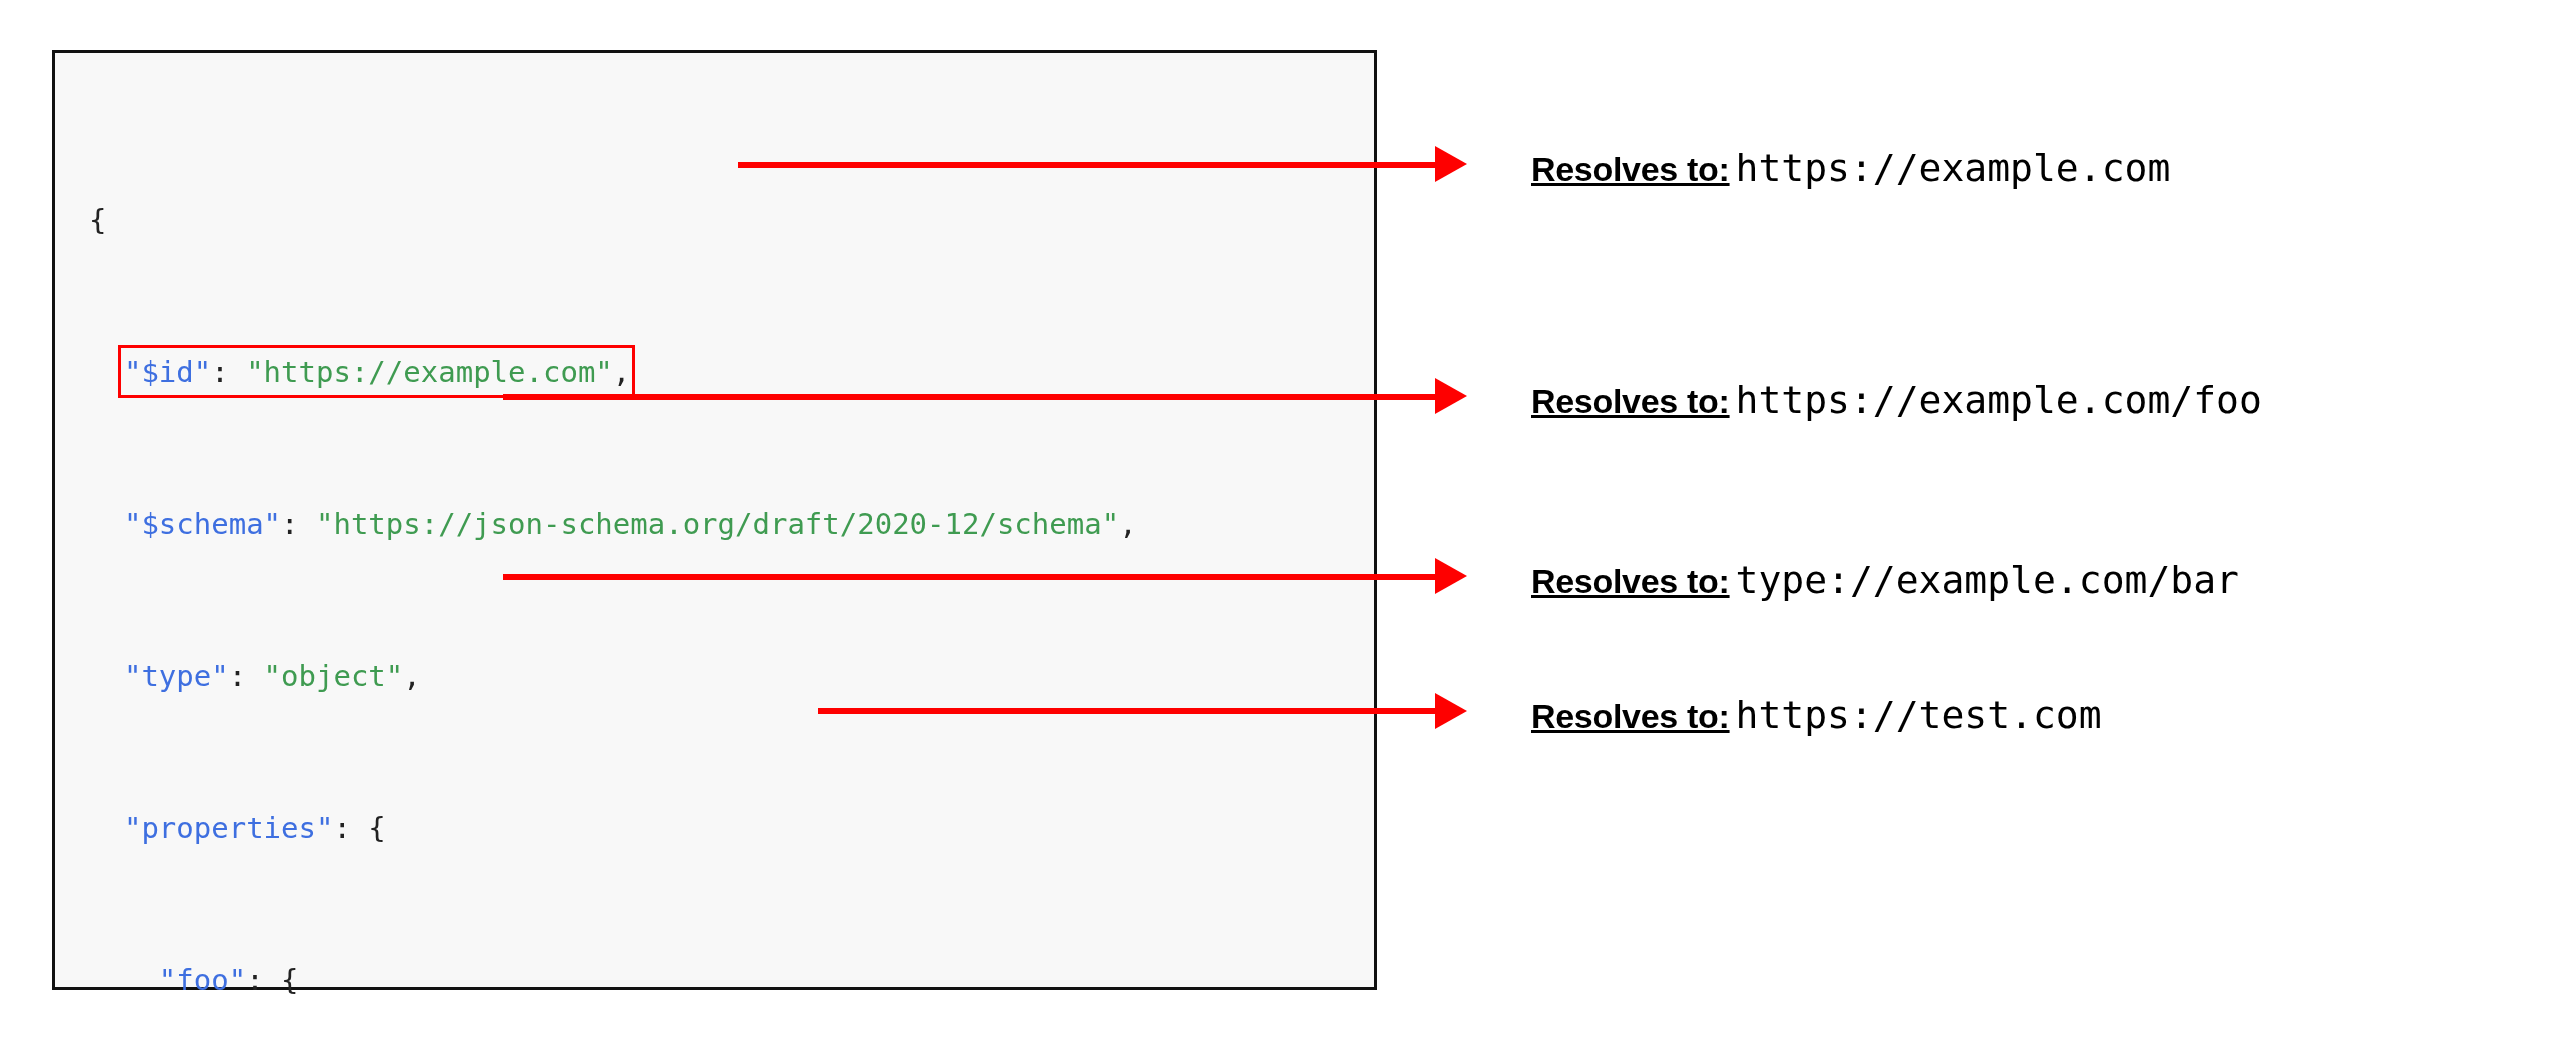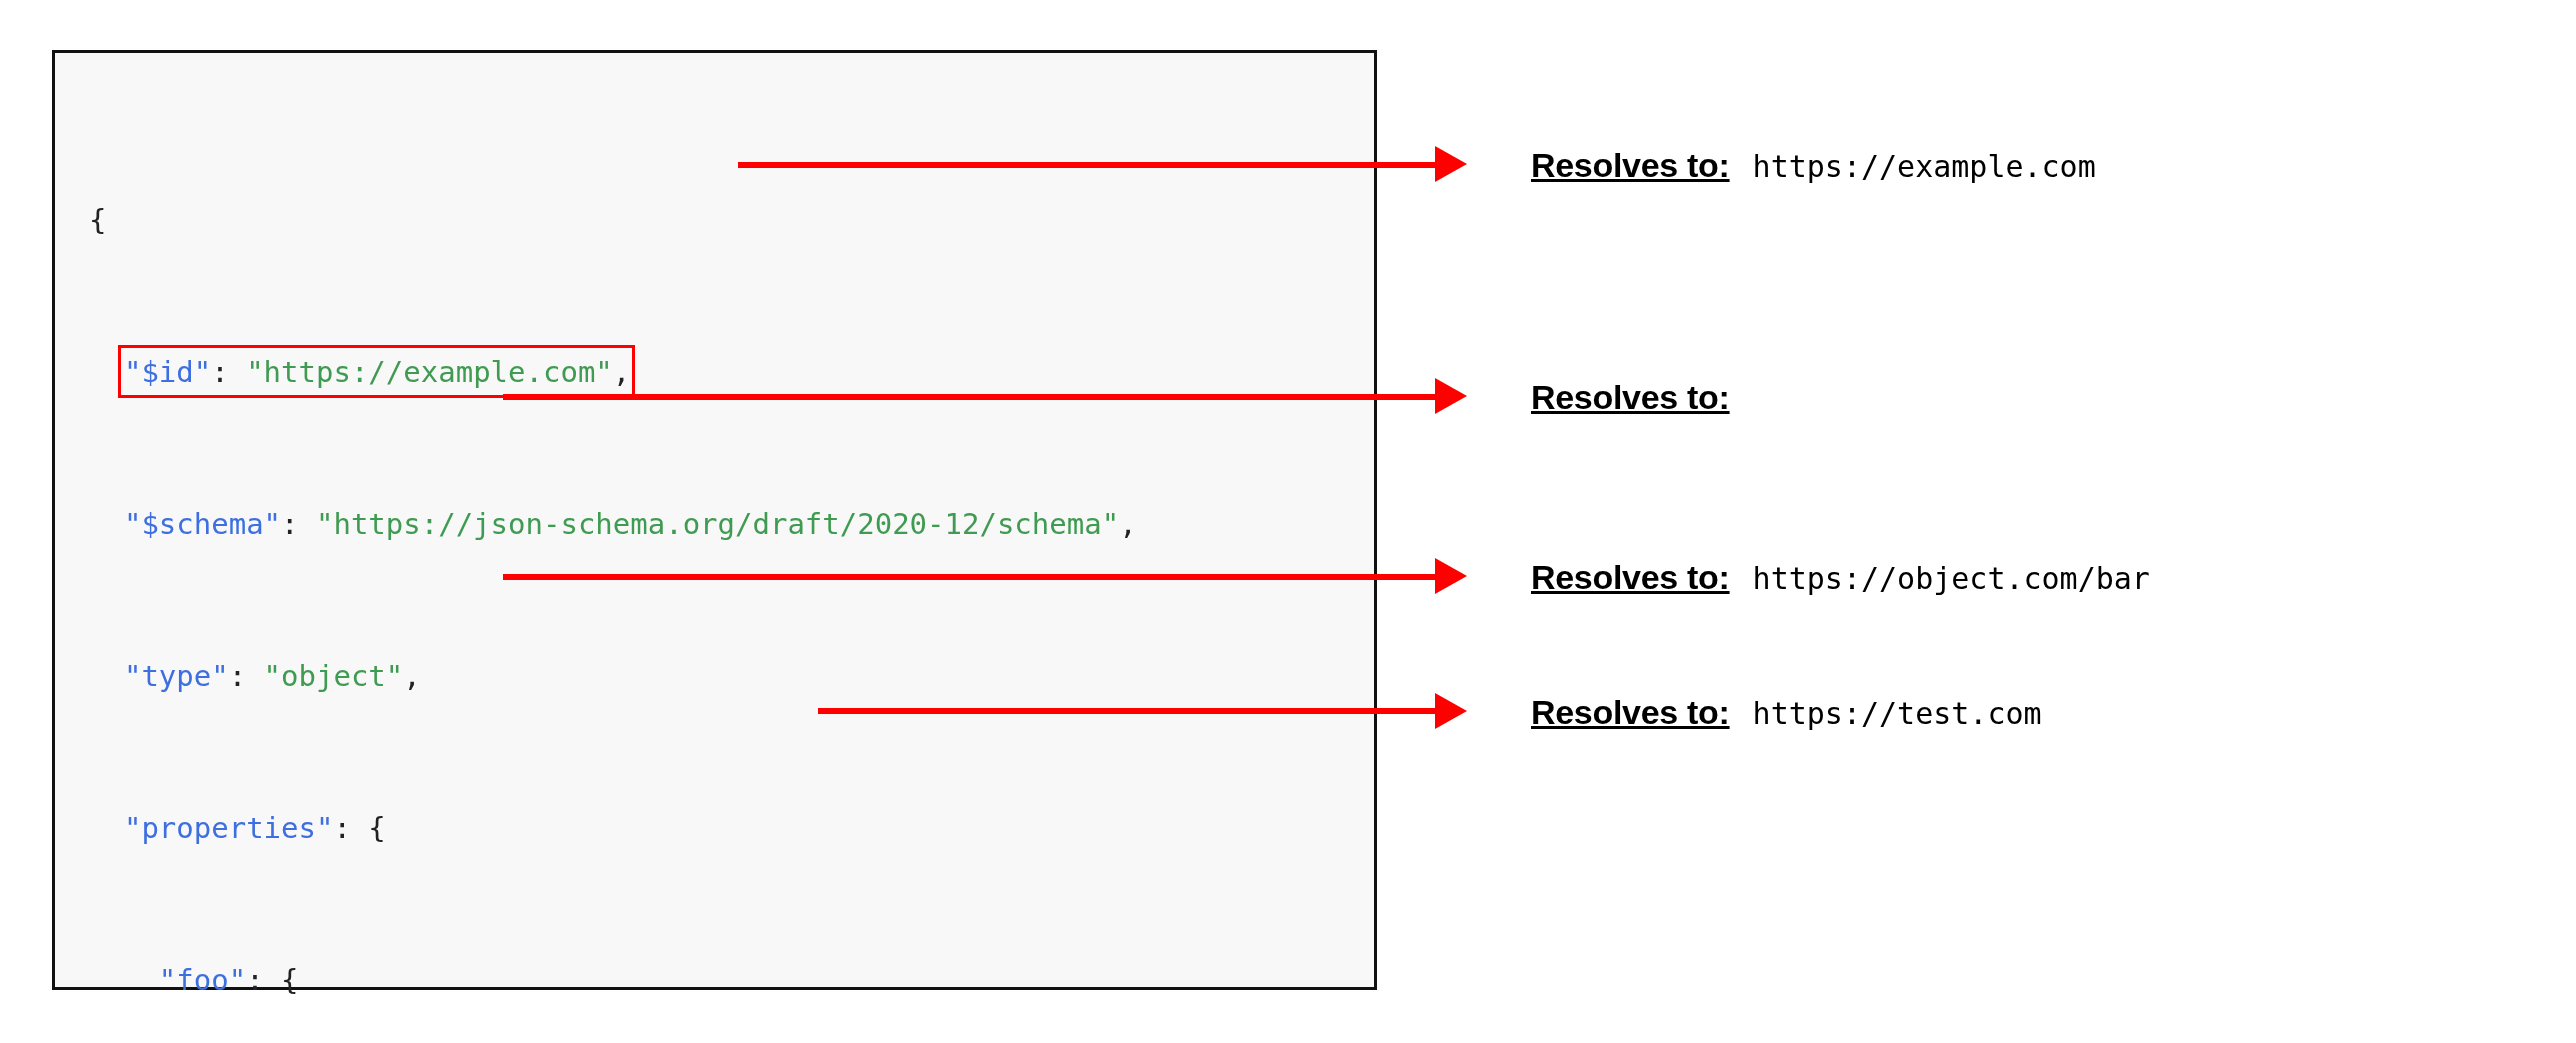--- a/index.html
+++ b/index.html
@@ -90,23 +90,23 @@
   .resolve-label {
     font-family: "Liberation Sans", sans-serif;
     font-weight: bold;
     font-size: 34px;
     color: #000000;
     letter-spacing: -0.3px;
     text-decoration: underline;
   }
   .resolve-url {
     font-family: "DejaVu Sans Mono", "Liberation Mono", monospace;
-    font-size: 30px;
+    font-size: 38px;
     color: #000000;
-    margin-left: 23px;
+    margin-left: 6px;
   }
 </style>
 </head>
 <body>
 
 <div id="code-block">
   <div id="code-lines">
 
     <div class="code-line"><span>{</span></div>
 
@@ -161,24 +161,25 @@
 <div class="arrow-line" style="left:818px; top:708px; width:621px;"></div>
 <div class="arrow-head" style="left:1435px; top:693px;"></div>
 
 <div class="resolve-row" style="left:1531px; top:146px;">
   <span class="resolve-label">Resolves to:</span>
   <span class="resolve-url">https://example.com</span>
 </div>
 
 <div class="resolve-row" style="left:1531px; top:378px;">
   <span class="resolve-label">Resolves to:</span>
+  <span class="resolve-url">https://example.com/foo</span>
 </div>
 
 <div class="resolve-row" style="left:1531px; top:558px;">
   <span class="resolve-label">Resolves to:</span>
-  <span class="resolve-url">https://object.com/bar</span>
+  <span class="resolve-url">type://example.com/bar</span>
 </div>
 
 <div class="resolve-row" style="left:1531px; top:693px;">
   <span class="resolve-label">Resolves to:</span>
   <span class="resolve-url">https://test.com</span>
 </div>
 
 
 </body></html>

